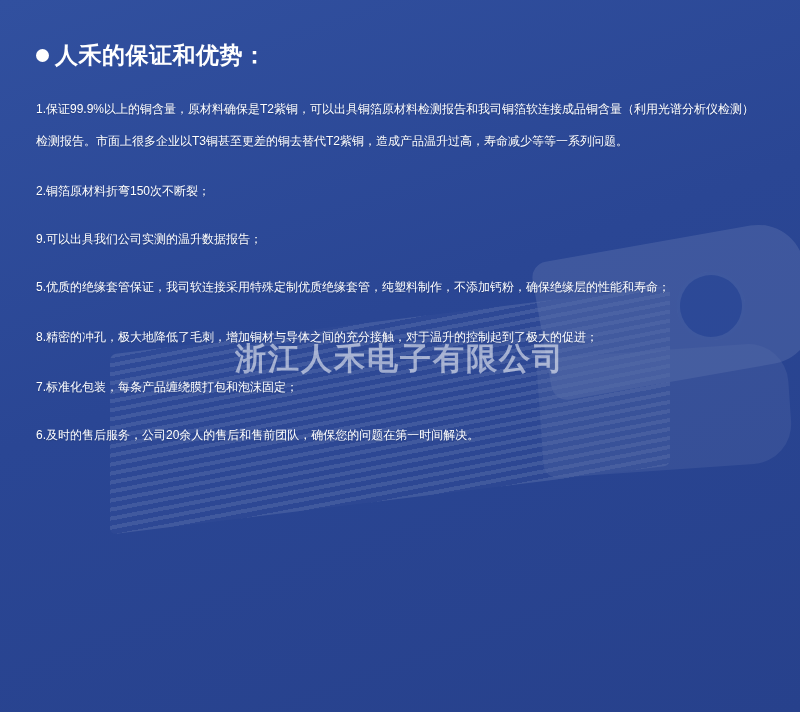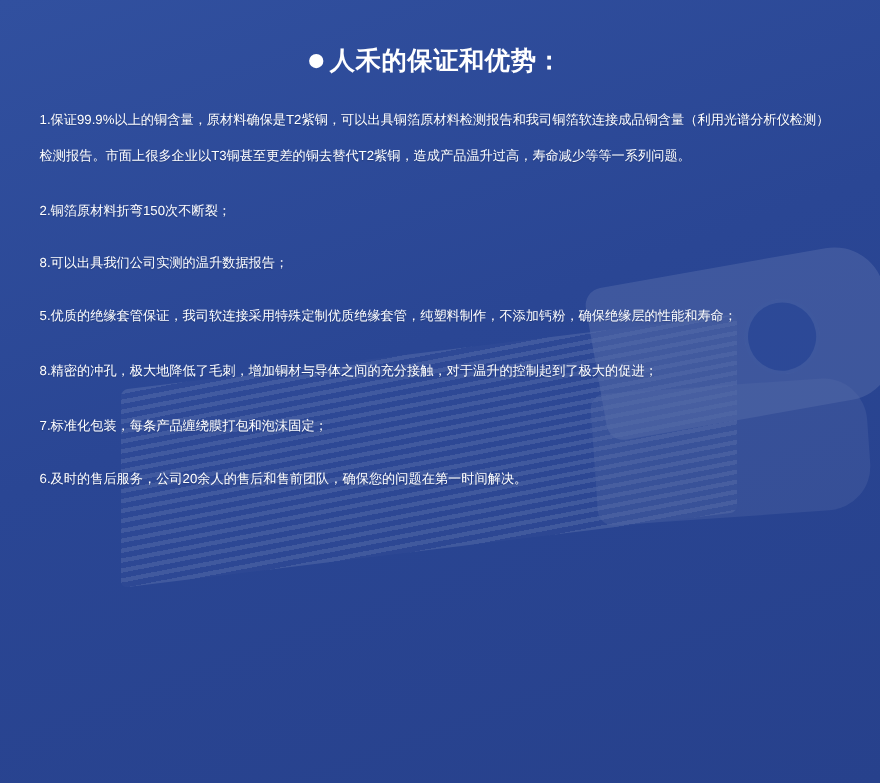--- a/index.html
+++ b/index.html
@@ -101,21 +101,20 @@
     padding: 40px 44px 0 36px;
     color: #ffffff;
   }
   .heading {
     font-size: 23px;
     font-weight: 700;
     letter-spacing: 0.5px;
     margin: 0 0 22px 0;
     display: flex;
     align-items: center;
-    justify-content: center;
   }
   .bullet-dot {
     display: inline-block;
     width: 13px;
     height: 13px;
     border-radius: 50%;
     background: #ffffff;
     margin-right: 6px;
     flex: 0 0 auto;
   }
@@ -135,30 +134,31 @@
 
 <div class="page">
 
   <div class="product-art">
     <div class="braid"></div>
     <div class="tab-plate2"></div>
     <div class="tab-plate"></div>
     <div class="tab-hole"></div>
   </div>
 
+  <div class="watermark">浙江人禾电子有限公司</div>
 
   <div class="content">
 
     <div class="heading">
       <span class="bullet-dot"></span>
       <span>人禾的保证和优势：</span>
     </div>
 
     <p class="para">1.保证99.9%以上的铜含量，原材料确保是T2紫铜，可以出具铜箔原材料检测报告和我司铜箔软连接成品铜含量（利用光谱分析仪检测）检测报告。市面上很多企业以T3铜甚至更差的铜去替代T2紫铜，造成产品温升过高，寿命减少等等一系列问题。</p>
     <p class="para tight">2.铜箔原材料折弯150次不断裂；</p>
-    <p class="para tight">8.可以出具我们公司实测的温升数据报告；</p>
+    <p class="para tight">9.可以出具我们公司实测的温升数据报告；</p>
     <p class="para">5.优质的绝缘套管保证，我司软连接采用特殊定制优质绝缘套管，纯塑料制作，不添加钙粉，确保绝缘层的性能和寿命；</p>
     <p class="para">8.精密的冲孔，极大地降低了毛刺，增加铜材与导体之间的充分接触，对于温升的控制起到了极大的促进；</p>
     <p class="para tight">7.标准化包装，每条产品缠绕膜打包和泡沫固定；</p>
     <p class="para">6.及时的售后服务，公司20余人的售后和售前团队，确保您的问题在第一时间解决。</p>
 
   </div>
 </div>
 
 </body></html>

